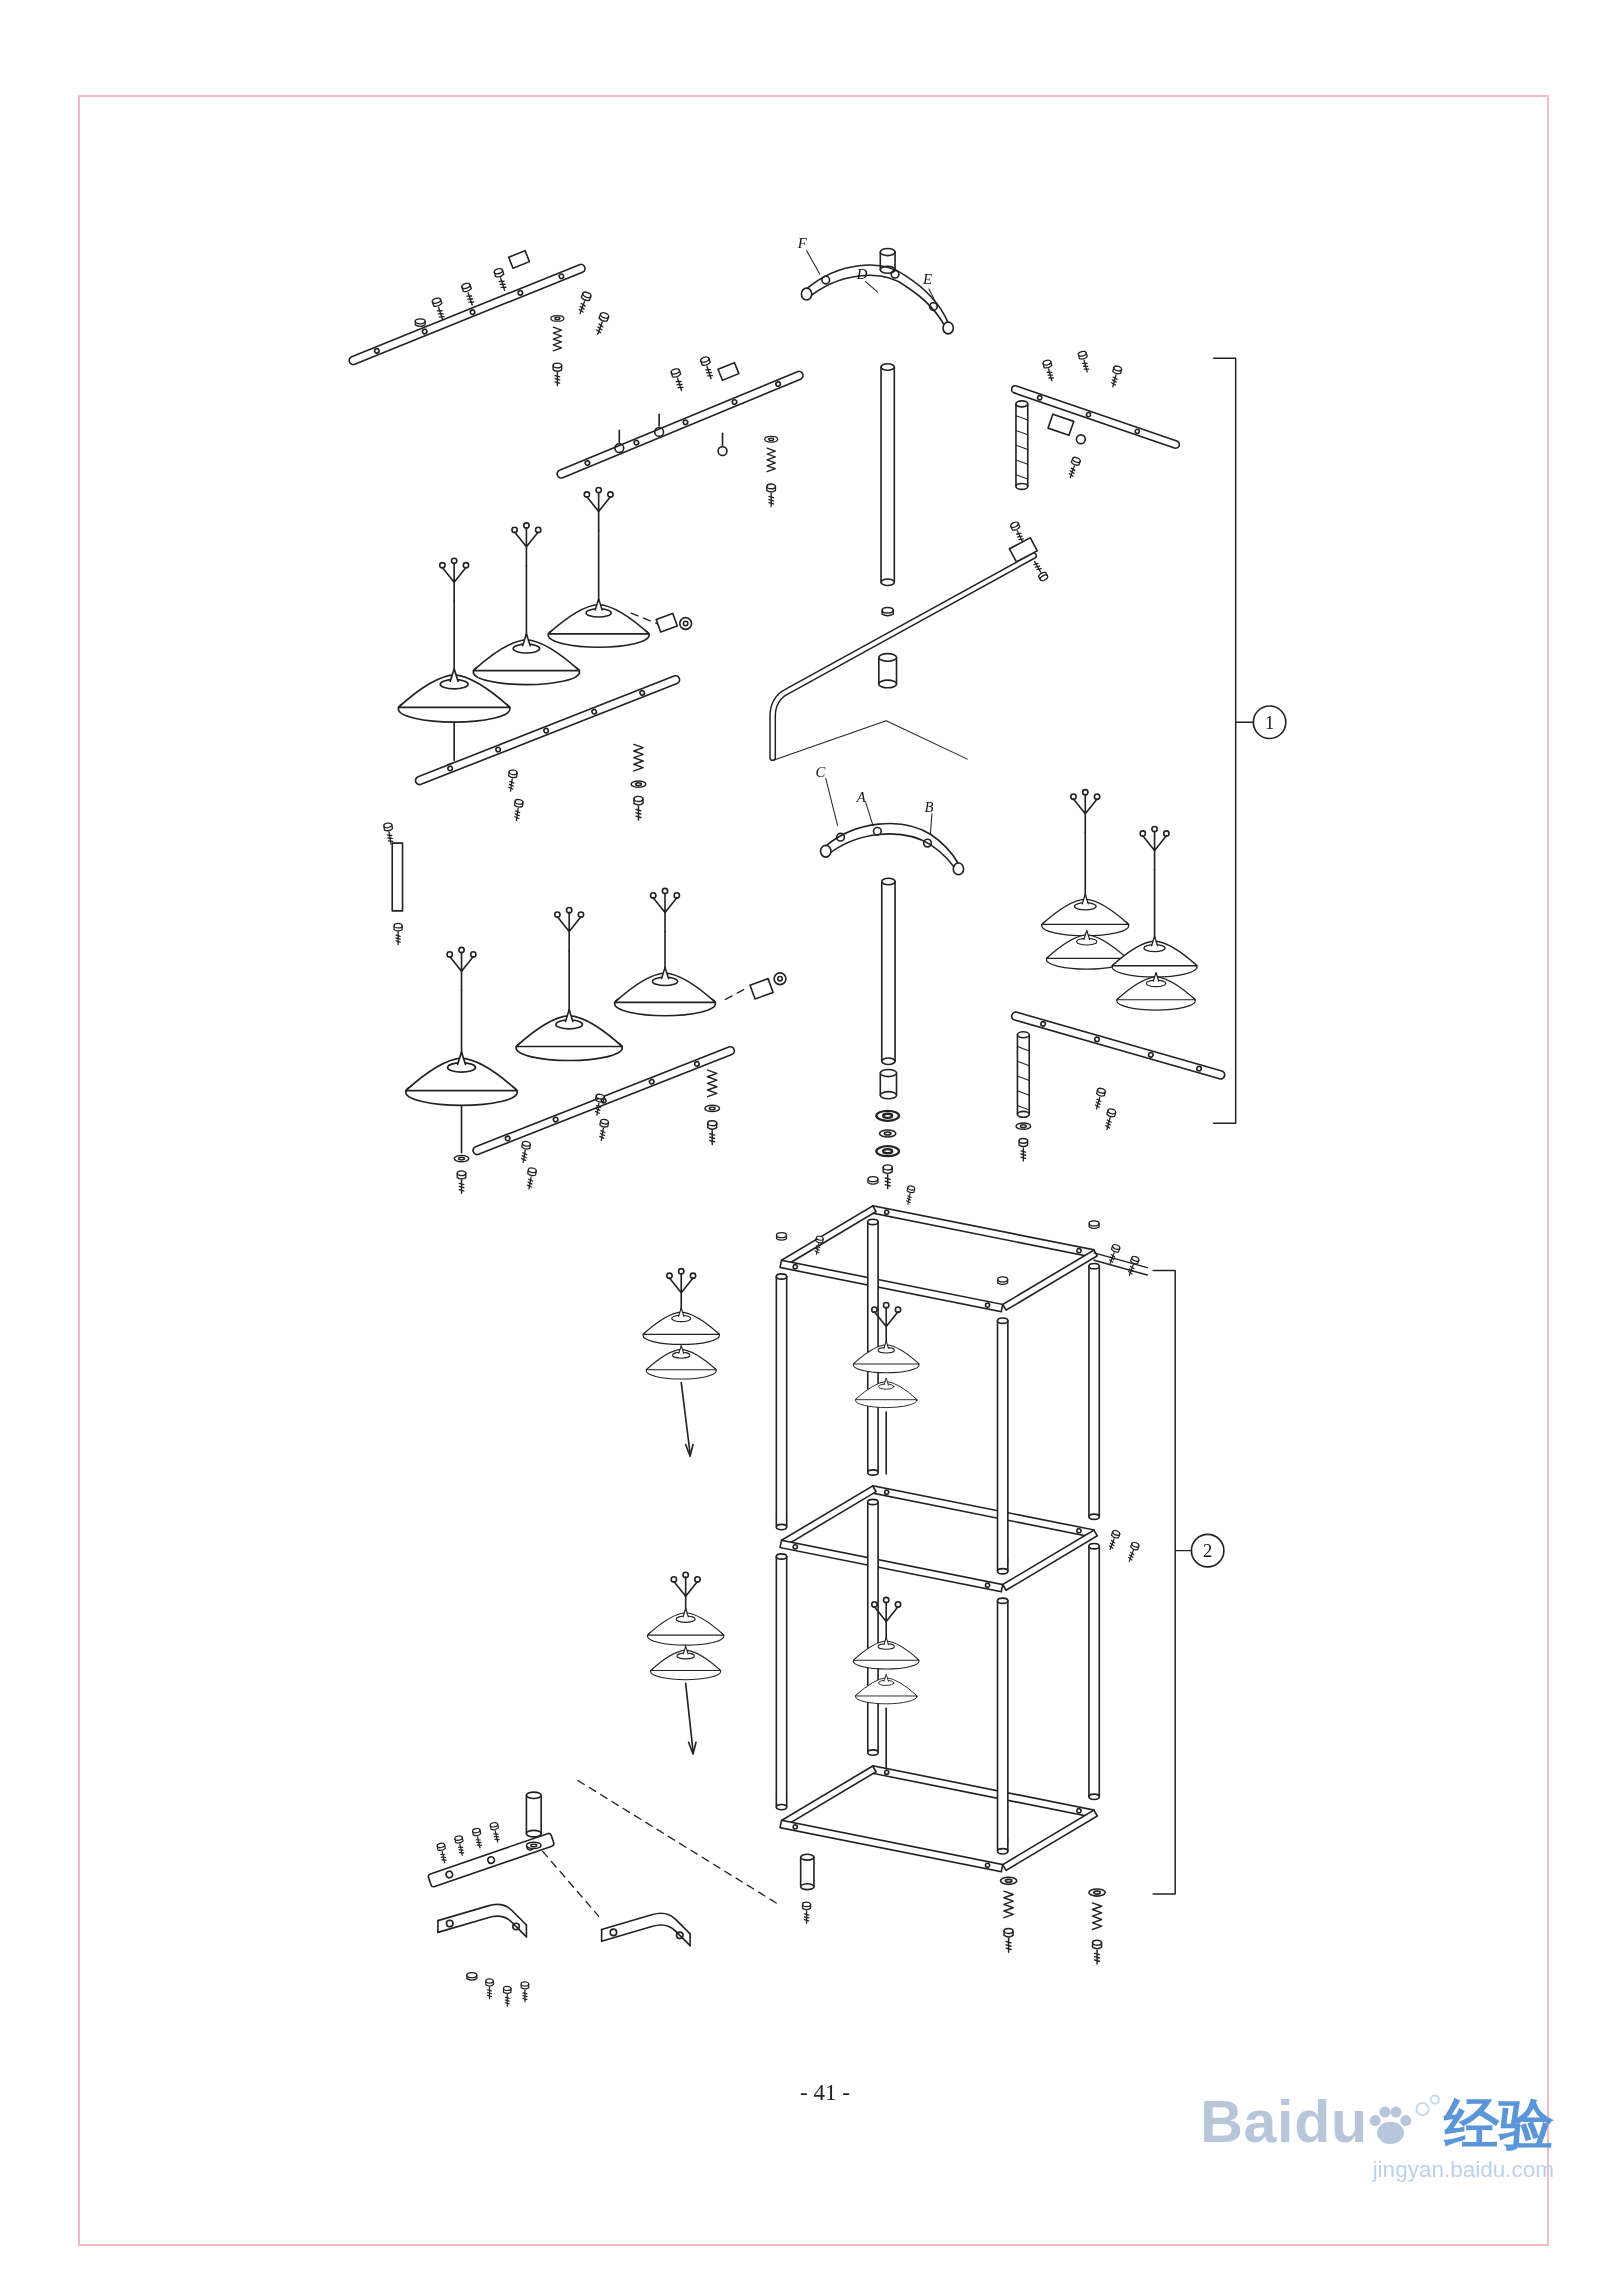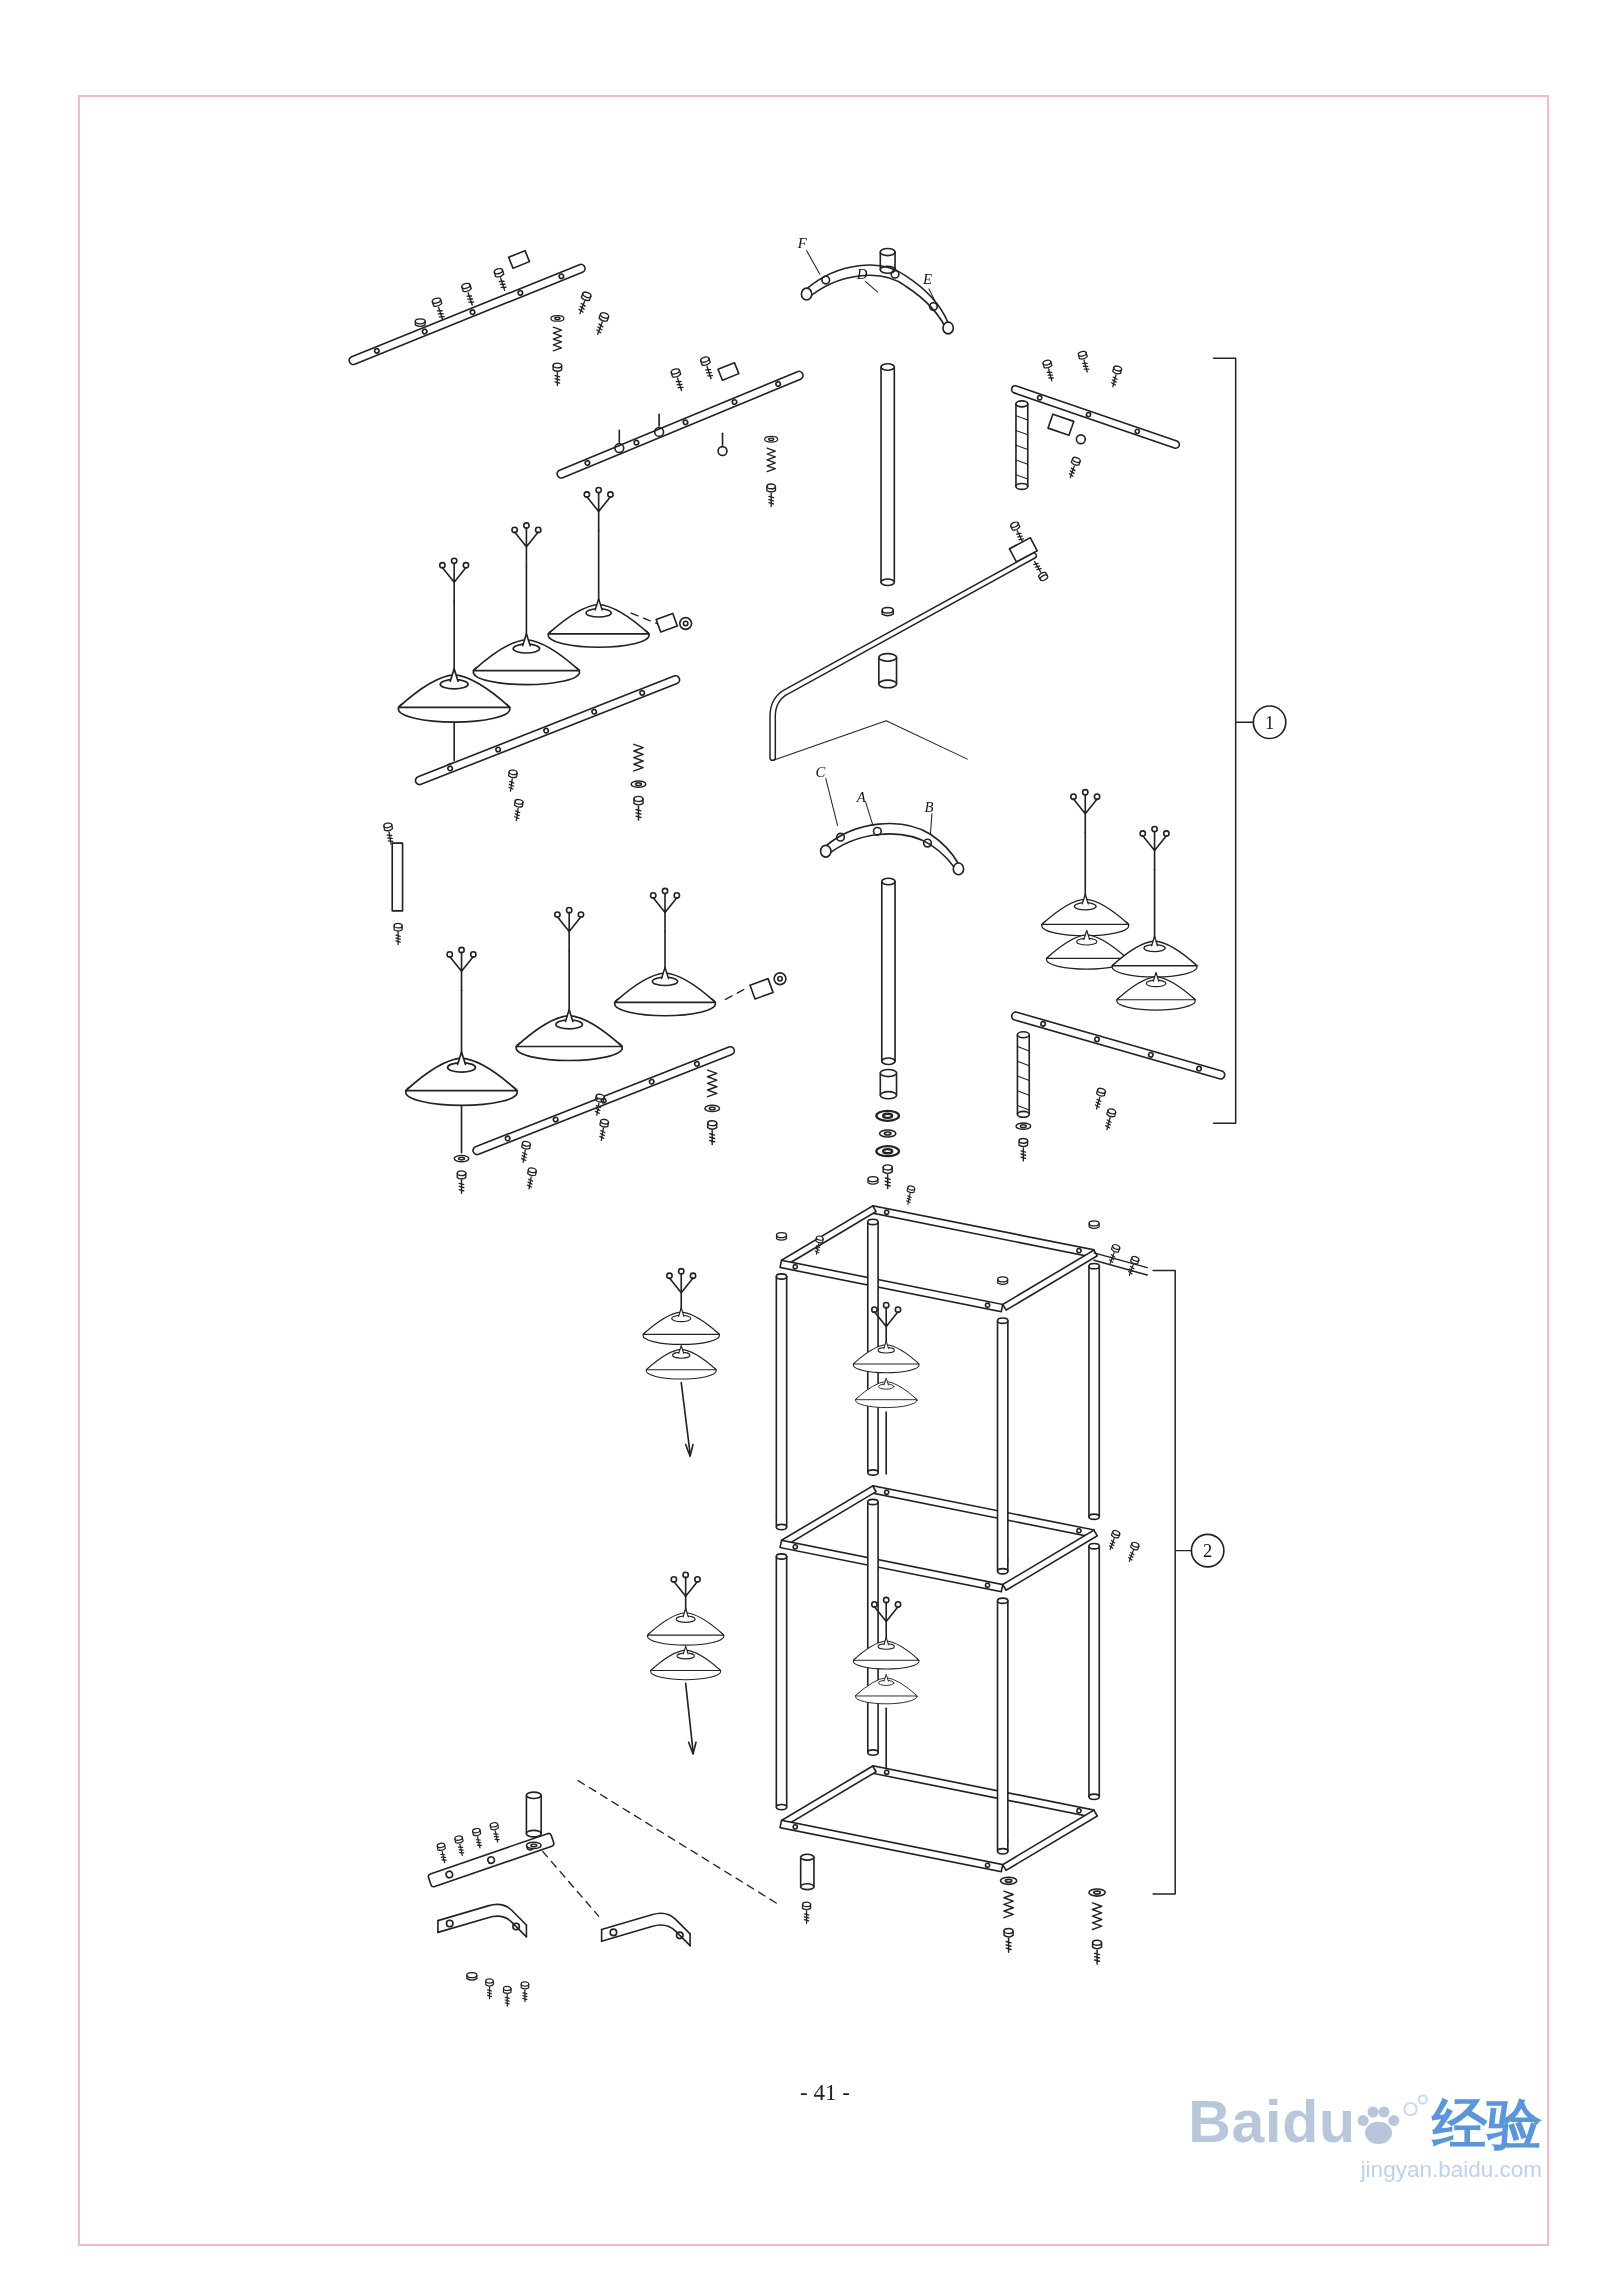--- a/index.html
+++ b/index.html
@@ -26,21 +26,21 @@
   .art .tube-i{stroke:#fff;stroke-width:2.6;}
   .art text{fill:#111;stroke:none;}
   .art .lbl{font:italic 10px "Liberation Serif",serif;}
   .art .callout-num{font:12.5px "Liberation Serif",serif;text-anchor:middle;}
   #sym-disc path,#sym-disc ellipse,#sym-washer ellipse{fill:#fff;}
   #sym-screw ellipse{fill:#fff;}
 
   .page-num{position:absolute;left:0;right:0;top:2080px;text-align:center;
             font:23px "Liberation Serif",serif;color:#222;margin-left:28px;}
 
-  .watermark{position:absolute;right:80px;top:2094px;text-align:right;}
+  .watermark{position:absolute;right:68px;top:2094px;text-align:right;}
   .wm-row{display:flex;align-items:flex-end;gap:4.1px;justify-content:flex-end;}
   .wm-brand{font:bold 59px "Liberation Sans",sans-serif;color:var(--watermark-light);
             letter-spacing:0.7px;line-height:0.95;}
   .wm-paw{width:49px;height:49px;margin-left:-5.5px;}
   .wm-paw ellipse,.wm-paw circle{fill:var(--watermark-light);}
   .wm-bub{width:30px;height:30px;align-self:flex-start;margin:-4.1px -2.7px 0 -6.8px;}
   .wm-bub circle{fill:none;stroke:#c9d9ec;stroke-width:3;}
   .wm-cn{font:bold 55px "Liberation Sans",sans-serif;color:var(--watermark-blue);line-height:0.95;text-align:center;}
   .wm-url{margin-top:6.8px;font:22.5px "Liberation Sans",sans-serif;color:var(--watermark-url);}
 </style>

